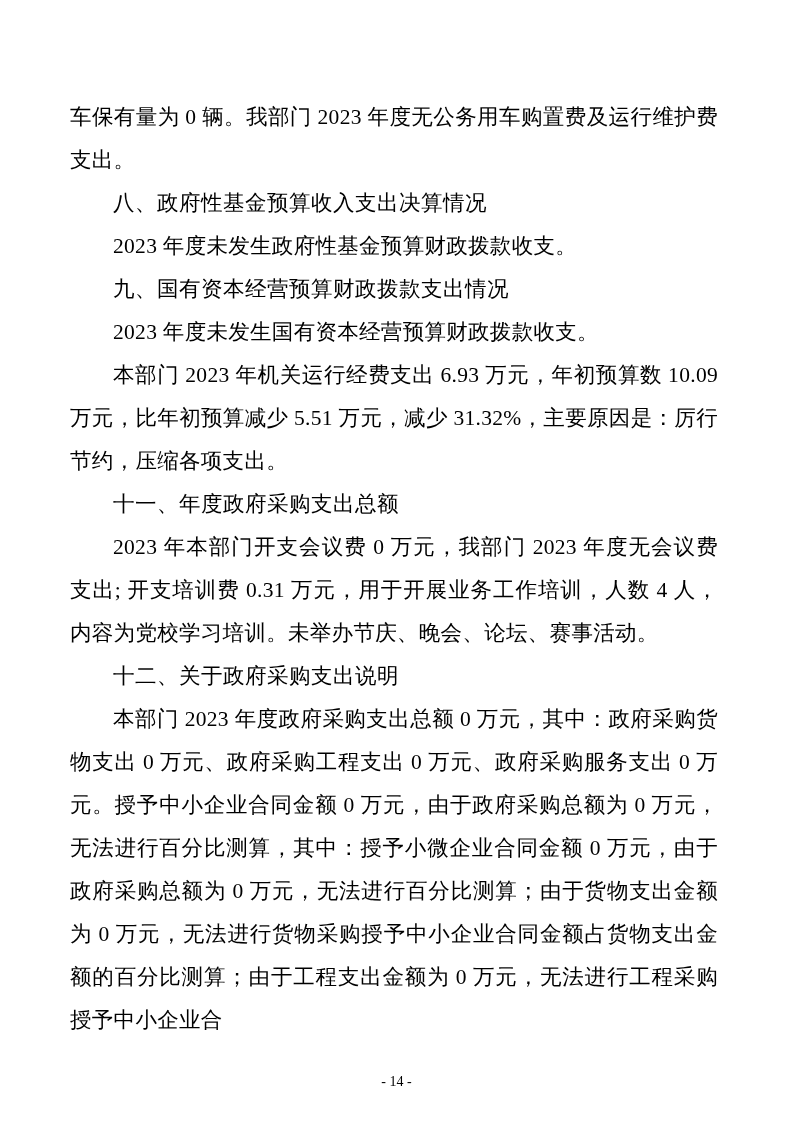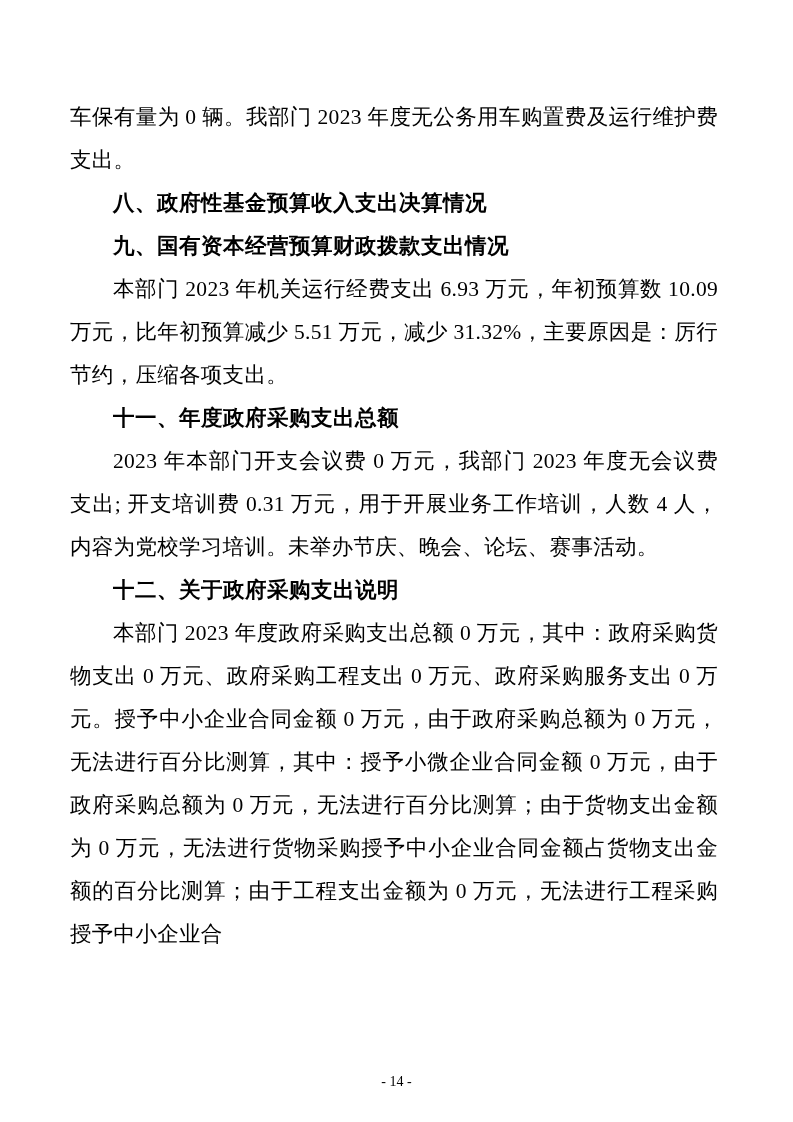--- a/index.html
+++ b/index.html
@@ -29,21 +29,21 @@
     font-size: 21.5px;
     line-height: 43px;
     text-align: justify;
     text-justify: inter-ideograph;
     letter-spacing: 0.3px;
     font-weight: normal;
     font-family: Liberation Serif, serif;
   }
   .doc-content h2.heading {
     font-family: "Liberation Sans", "DejaVu Sans", sans-serif;
-    font-weight: bold;
+    font-weight: normal;
     text-indent: 2em;
     letter-spacing: 0.5px;
   }
   .doc-content p.indent {
     text-indent: 2em;
   }
   .page-footer {
     position: absolute;
     left: 0;
     top: 1072px;
@@ -55,21 +55,23 @@
     color: #000000;
   }
 </style>
 </head>
 <body>
 
 <div class="page">
   <div class="doc-content">
       <p class="paragraph">车保有量为 0 辆。我部门 2023 年度无公务用车购置费及运行维护费支出。</p>
       <h2 class="heading">八、政府性基金预算收入支出决算情况</h2>
+      <p class="paragraph indent">2023 年度未发生政府性基金预算财政拨款收支。</p>
       <h2 class="heading">九、国有资本经营预算财政拨款支出情况</h2>
+      <p class="paragraph indent">2023 年度未发生国有资本经营预算财政拨款收支。</p>
       <p class="paragraph indent">本部门 2023 年机关运行经费支出 6.93 万元，年初预算数 10.09 万元，比年初预算减少 5.51 万元，减少 31.32%，主要原因是：厉行节约，压缩各项支出。</p>
       <h2 class="heading">十一、年度政府采购支出总额</h2>
       <p class="paragraph indent">2023 年本部门开支会议费 0 万元，我部门 2023 年度无会议费支出; 开支培训费 0.31 万元，用于开展业务工作培训，人数 4 人，内容为党校学习培训。未举办节庆、晚会、论坛、赛事活动。</p>
       <h2 class="heading">十二、关于政府采购支出说明</h2>
       <p class="paragraph indent">本部门 2023 年度政府采购支出总额 0 万元，其中：政府采购货物支出 0 万元、政府采购工程支出 0 万元、政府采购服务支出 0 万元。授予中小企业合同金额 0 万元，由于政府采购总额为 0 万元，无法进行百分比测算，其中：授予小微企业合同金额 0 万元，由于政府采购总额为 0 万元，无法进行百分比测算；由于货物支出金额为 0 万元，无法进行货物采购授予中小企业合同金额占货物支出金额的百分比测算；由于工程支出金额为 0 万元，无法进行工程采购授予中小企业合</p>
     </div>
   <div class="page-footer">- 14 -</div>
 </div>
 
 </body></html>

